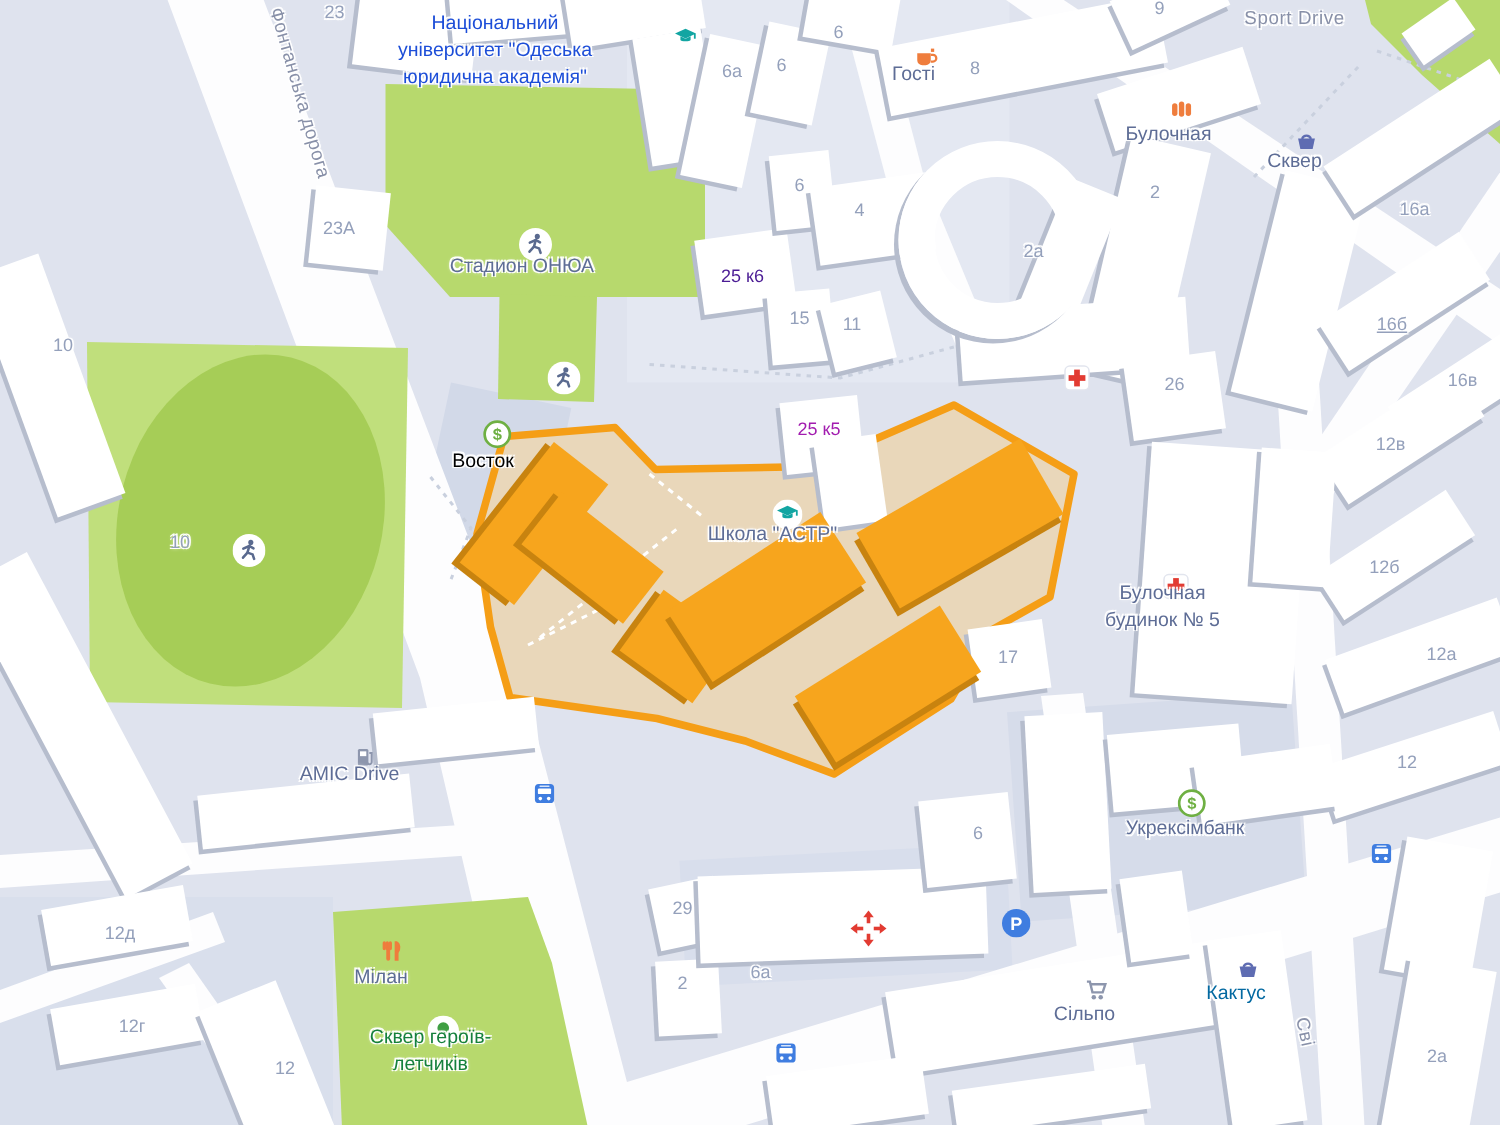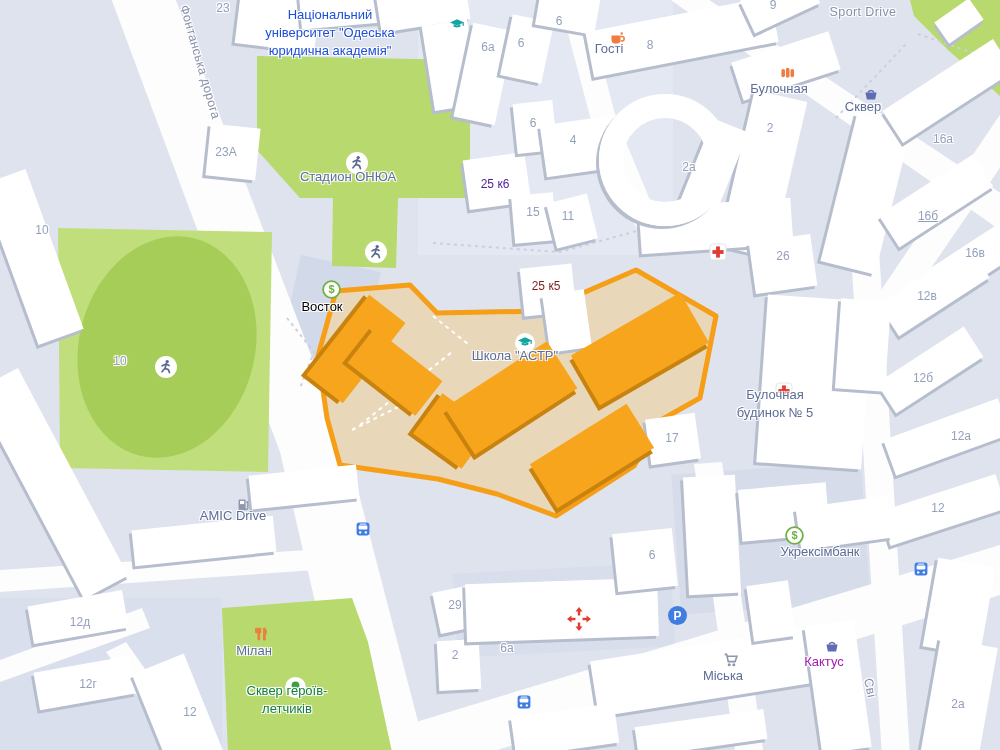--- a/index.html
+++ b/index.html
@@ -261,40 +261,40 @@
     <div class="lbl" style="position: absolute; left: 287px; top: 700px; color: #15803d;">
       <div>Сквер героїв-</div>
       <div>летчиків</div>
     </div>
     <div class="ico" style="left: 785px; top: 526px;">
       <svg width="19" height="19" viewBox="0 0 19 19">
         <circle cx="9.5" cy="9.5" r="8.4" fill="#fff" stroke="#6fb043" stroke-width="1.8"></circle>
         <text x="9.5" y="13.4" font-size="11" font-weight="bold" text-anchor="middle" fill="#6fb043" font-family="Liberation Sans,sans-serif">$</text>
       </svg>
     </div>
-    <div class="lbl" style="position: absolute; left: 820px; top: 552px; color: rgb(94, 109, 150);">
+    <div class="lbl" style="position: absolute; left: 790px; top: 552px; color: rgb(94, 109, 150);">
       <div>Укрексімбанк</div>
     </div>
     <div class="ico" style="left: 722px; top: 651px;">
       <svg width="18" height="18" viewBox="0 0 18 18">
         <path d="M2.6,3.4 h2 l1.7,7.2 h6.8 l1.8,-5.4 h-9.6" fill="none" stroke="#8d96ad" stroke-width="1.6"></path>
         <circle cx="7.2" cy="13.8" r="1.5" fill="#8d96ad"></circle>
         <circle cx="11.8" cy="13.8" r="1.5" fill="#8d96ad"></circle>
       </svg>
     </div>
     <div class="lbl" style="position: absolute; left: 723px; top: 676px; color: rgb(94, 109, 150);">
-      <div>Міська</div>
+      <div>Сільпо</div>
     </div>
     <div class="ico" style="left: 823px; top: 637px;">
       <svg width="18" height="18" viewBox="0 0 18 18">
         <path d="M6,7.6 a3.2,3.4 0 0 1 6,0" fill="none" stroke="#5e6cb2" stroke-width="1.5"></path>
         <path d="M3.4,7.4 h11.2 l-1.5,7 h-8.2 Z" fill="#5e6cb2"></path>
       </svg>
     </div>
-    <div class="lbl" style="position: absolute; left: 824px; top: 662px; color: #a21caf;">
+    <div class="lbl" style="position: absolute; left: 824px; top: 662px; color: #0369a1;">
       <div>Кактус</div>
     </div>
     <div class="ico" style="left: 566px; top: 606px;">
       <svg width="26" height="26" viewBox="0 0 26 26">
         <g fill="#e23b32">
           <polygon points="13,1 16.5,5.5 9.5,5.5"></polygon>
           <polygon points="13,25 16.5,20.5 9.5,20.5"></polygon>
           <polygon points="1,13 5.5,9.5 5.5,16.5"></polygon>
           <polygon points="25,13 20.5,9.5 20.5,16.5"></polygon>
           <rect x="11.8" y="4.5" width="2.4" height="5"></rect>
@@ -352,21 +352,21 @@
     <div class="num" style="position: absolute; left: 923px; top: 378px; color: rgb(148, 160, 187);">12б</div>
     <div class="num" style="position: absolute; left: 961px; top: 436px; color: rgb(148, 160, 187);">12а</div>
     <div class="num" style="position: absolute; left: 938px; top: 508px; color: rgb(148, 160, 187);">12</div>
     <div class="num" style="position: absolute; left: 689px; top: 167px; color: rgb(148, 160, 187);">2а</div>
     <div class="num" style="position: absolute; left: 783px; top: 256px; color: rgb(148, 160, 187);">26</div>
     <div class="num" style="position: absolute; left: 495px; top: 184px; color: #4c1d95;">25 к6</div>
     <div class="num" style="position: absolute; left: 533px; top: 123px; color: rgb(148, 160, 187);">6</div>
     <div class="num" style="position: absolute; left: 573px; top: 140px; color: rgb(148, 160, 187);">4</div>
     <div class="num" style="position: absolute; left: 533px; top: 212px; color: rgb(148, 160, 187);">15</div>
     <div class="num" style="position: absolute; left: 568px; top: 216px; color: rgb(148, 160, 187);">11</div>
-    <div class="num" style="position: absolute; left: 546px; top: 286px; color: #7f1d1d;">25 к5</div>
+    <div class="num" style="position: absolute; left: 546px; top: 286px; color: #a21caf;">25 к5</div>
     <div class="num" style="position: absolute; left: 672px; top: 438px; color: rgb(148, 160, 187);">17</div>
     <div class="num" style="position: absolute; left: 455px; top: 605px; color: rgb(148, 160, 187);">29</div>
     <div class="num" style="position: absolute; left: 455px; top: 655px; color: rgb(148, 160, 187);">2</div>
     <div class="num" style="position: absolute; left: 507px; top: 648px; color: rgb(148, 160, 187);">6а</div>
     <div class="num" style="position: absolute; left: 652px; top: 555px; color: rgb(148, 160, 187);">6</div>
     <div class="num" style="position: absolute; left: 42px; top: 230px; color: rgb(148, 160, 187);">10</div>
     <div class="num" style="position: absolute; left: 120px; top: 361px; color: rgb(148, 160, 187);">10</div>
     <div class="num" style="position: absolute; left: 80px; top: 622px; color: rgb(148, 160, 187);">12д</div>
     <div class="num" style="position: absolute; left: 88px; top: 684px; color: rgb(148, 160, 187);">12г</div>
     <div class="num" style="position: absolute; left: 190px; top: 712px; color: rgb(148, 160, 187);">12</div>

